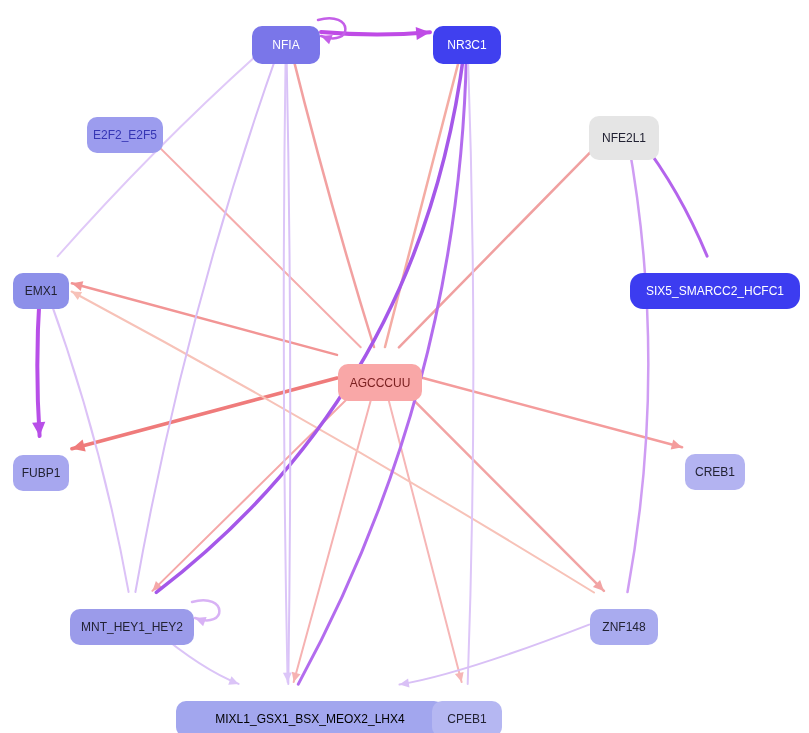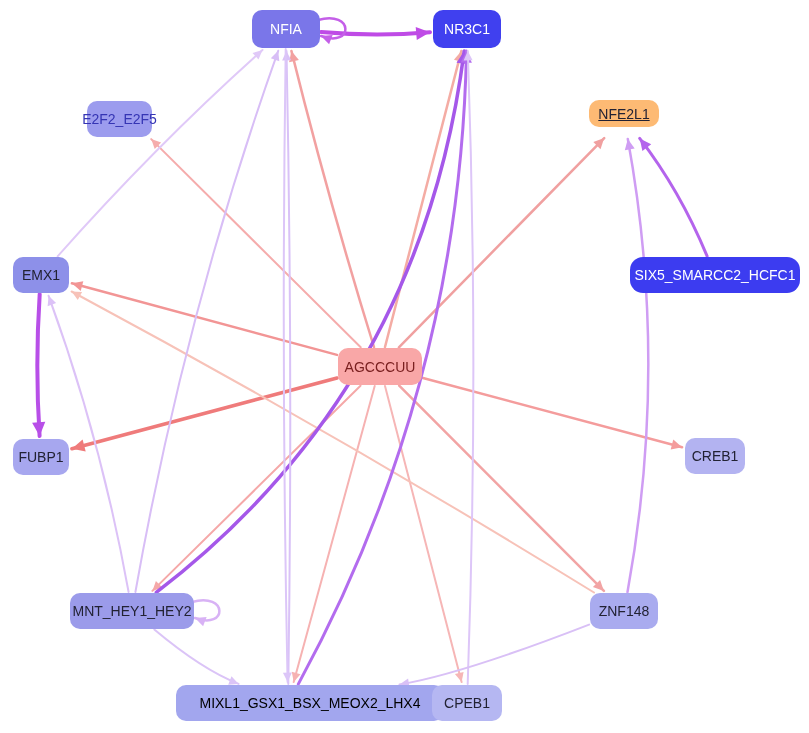--- a/index.html
+++ b/index.html
@@ -15,27 +15,28 @@
     position: absolute;
     left: 0; top: 0;
     width: 809px; height: 733px;
   }
   .node {
     position: absolute;
     display: flex;
     align-items: center;
     justify-content: center;
     border-radius: 10px;
-    font-size: 14px;
+    font-size: 12px;
     line-height: 1;
     white-space: nowrap;
     box-sizing: border-box;
     padding: 0 8px;
     cursor: pointer;
     user-select: none;
+    margin-top: 16px;
   }
 </style>
 </head>
 <body>
 
 <div class="canvas">
   <svg class="edge-layer" id="edge-layer" viewBox="0 0 809 733" xmlns="http://www.w3.org/2000/svg">
       <g>
         <path d="M374.0,347.0 Q328.2,199.1 291.4,50.9" fill="none" stroke="#f2a1a1" stroke-width="2.5" stroke-linecap="round"></path>
         <polygon points="291.4,50.9 298.9,59.9 289.1,62.3" fill="#f2a1a1"></polygon>
@@ -145,22 +146,22 @@
         <polygon points="399.5,684.5 408.1,678.5 409.5,687.4" fill="#d9c0f6"></polygon>
       </g>
       <g>
         <path d="M154.3,629.6 Q202.4,669.9 238.6,683.9" fill="none" stroke="#dbc4f7" stroke-width="2" stroke-linecap="round"></path>
         <polygon points="238.6,683.9 228.2,684.7 231.5,676.3" fill="#dbc4f7"></polygon>
       </g>
     </svg>
   <div id="node-layer">
       <div class="node" style="left: 252px; top: 10px; width: 68px; height: 38px; background: rgb(122, 118, 233); color: rgb(255, 255, 255);">NFIA</div>
       <div class="node" style="left: 433px; top: 10px; width: 68px; height: 38px; background: rgb(64, 64, 239); color: rgb(255, 255, 255);">NR3C1</div>
-      <div class="node" style="left: 87px; top: 101px; width: 65px; height: 36px; background: rgb(156, 156, 238); color: rgb(53, 53, 180);">E2F2_E2F5</div>
-      <div class="node" style="left: 589px; top: 100px; width: 70px; height: 27px; background: #fdba74; color: rgb(34, 34, 51); text-decoration: underline;">NFE2L1</div>
+      <div class="node" style="left: 87px; top: 101px; width: 76px; height: 36px; background: rgb(156, 156, 238); color: rgb(53, 53, 180);">E2F2_E2F5</div>
+      <div class="node" style="left: 589px; top: 100px; width: 70px; height: 44px; background: #e5e5e5; color: rgb(34, 34, 51);">NFE2L1</div>
       <div class="node" style="left: 13px; top: 257px; width: 56px; height: 36px; background: rgb(141, 144, 233); color: rgb(34, 34, 51);">EMX1</div>
       <div class="node" style="left: 630px; top: 257px; width: 170px; height: 36px; background: rgb(60, 60, 240); color: rgb(255, 255, 255); border-radius: 13px;">SIX5_SMARCC2_HCFC1</div>
       <div class="node" style="left: 338px; top: 348px; width: 84px; height: 37px; background: rgb(249, 167, 167); color: rgb(122, 32, 32);">AGCCCUU</div>
       <div class="node" style="left: 13px; top: 439px; width: 56px; height: 36px; background: rgb(167, 167, 239); color: rgb(34, 34, 51);">FUBP1</div>
       <div class="node" style="left: 685px; top: 438px; width: 60px; height: 36px; background: rgb(179, 179, 241); color: rgb(34, 34, 51);">CREB1</div>
       <div class="node" style="left: 70px; top: 593px; width: 124px; height: 36px; background: rgb(155, 155, 234); color: rgb(34, 34, 51);">MNT_HEY1_HEY2</div>
       <div class="node" style="left: 590px; top: 593px; width: 68px; height: 36px; background: rgb(169, 171, 239); color: rgb(34, 34, 51); text-align: right;">ZNF148</div>
       <div class="node" style="left: 176px; top: 685px; width: 268px; height: 36px; background: rgb(162, 166, 238); color: #000000;">MIXL1_GSX1_BSX_MEOX2_LHX4</div>
       <div class="node" style="left: 432px; top: 685px; width: 70px; height: 36px; background: rgb(181, 183, 242); color: rgb(34, 34, 51);">CPEB1</div>
     </div>

